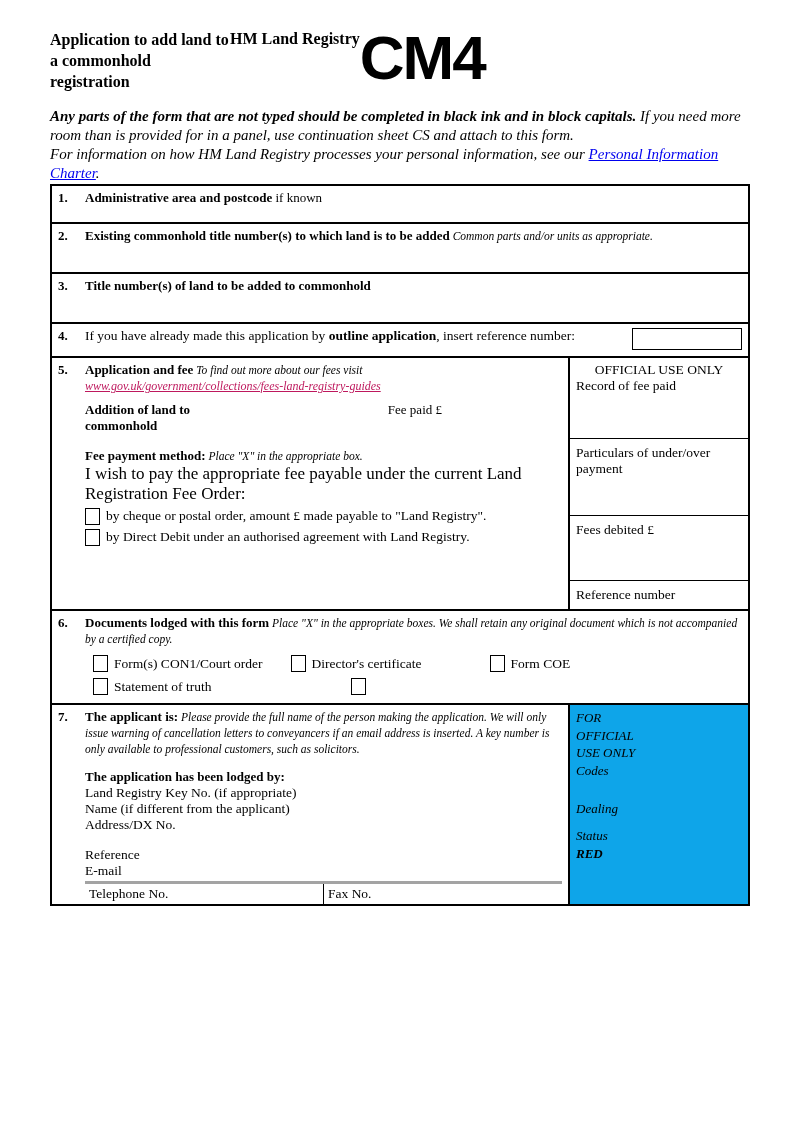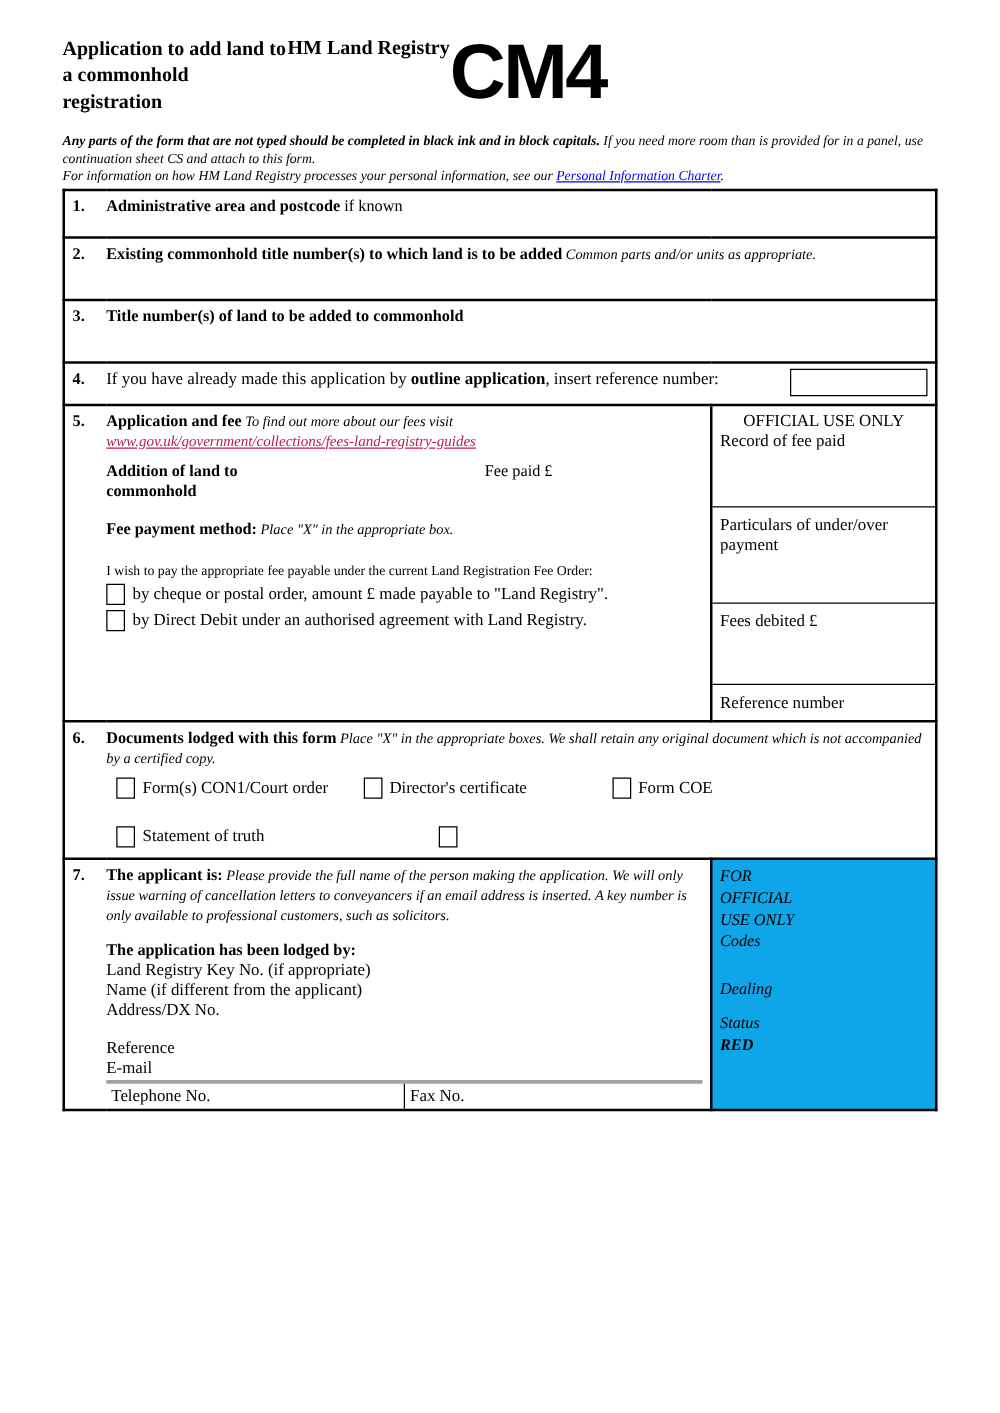--- a/index.html
+++ b/index.html
@@ -33,21 +33,21 @@
   }
   .header-code {
     font-weight: 900;
     font-size: 62px;
     line-height: 0.9;
     letter-spacing: -2px;
     font-family: Arial, Helvetica, sans-serif;
   }
   .instructions {
     font-style: italic;
-    font-size: 11px;
+    font-size: 15px;
     line-height: 1.25;
     margin-bottom: 2px;
   }
   .instructions a { color: #0000ee; text-decoration: underline; font-style: italic; }
   .form-table {
     width: 100%;
     border-collapse: collapse;
   }
   .form-table > tbody > tr > td {
     border: 2px solid #000;
@@ -94,21 +94,21 @@
   .official-col {
     width: 180px;
     border-left: 2px solid #000 !important;
     padding: 4px 6px 4px 6px;
   }
   .official-block { font-size: 13.5px; }
   .official-hr { border: none; border-top: 1px solid #000; margin: 6px -6px; }
   .doc-checks {
     display: flex;
     flex-wrap: wrap;
-    gap: 22px 28px;
+    gap: 6px 28px;
     margin: 8px 0 2px 8px;
   }
   .doc-check-item { display: flex; align-items: center; font-size: 13.5px; }
   .sidebar-official {
     background: #0ea5e9;
     width: 90px;
     font-size: 13px;
     line-height: 1.35;
     padding: 6px 2px;
     border-left: 2px solid #000 !important;
@@ -182,21 +182,21 @@
         <td class="main-cell" colspan="2">
           <span class="section-heading">Application and fee</span><span class="note"> To find out more about our fees visit</span><br>
           <a href="#" class="link">www.gov.uk/government/collections/fees-land-registry-guides</a>
           <div class="fee-row">
             <div style="font-weight:bold; max-width:160px;">Addition of land to commonhold</div>
             <div style="margin-right:120px;">Fee paid £</div>
           </div>
           <div style="margin-top:14px;">
             <b>Fee payment method:</b><span class="note"> Place "X" in the appropriate box.</span>
           </div>
-          <div style="font-size:11px;margin-top:20px;">I wish to pay the appropriate fee payable under the current Land Registration Fee Order:</div>
+          <div style="font-size:17px;">I wish to pay the appropriate fee payable under the current Land Registration Fee Order:</div>
           <div class="check-row">
             <span class="checkbox"></span>
             <span class="check-label">by cheque or postal order, amount £                                made payable to "Land Registry".</span>
           </div>
           <div class="check-row">
             <span class="checkbox"></span>
             <span class="check-label">by Direct Debit under an authorised agreement with Land Registry.</span>
           </div>
         </td>
         <td class="official-col">

